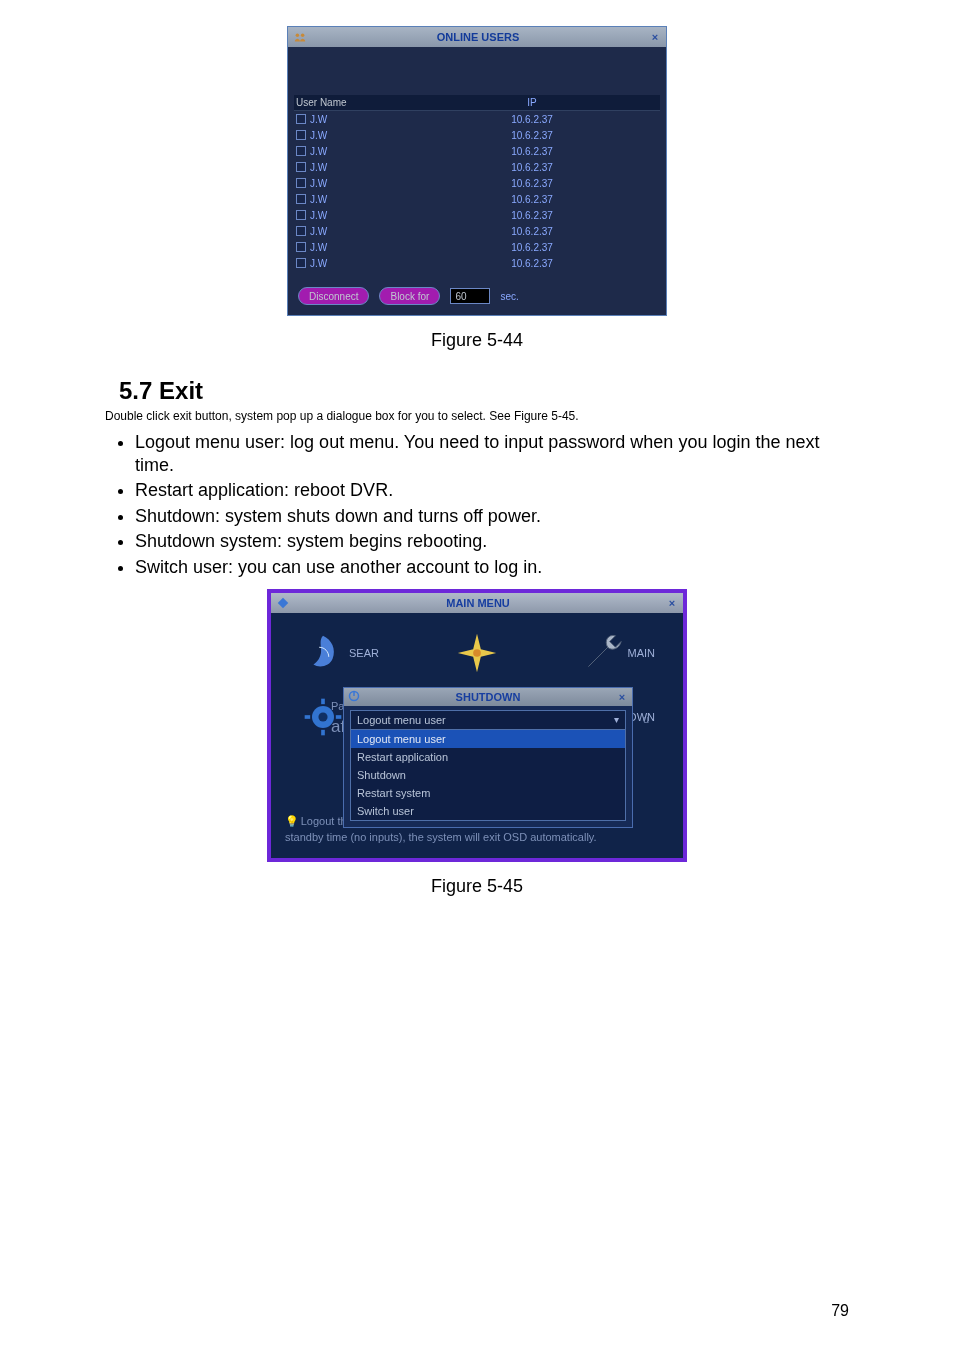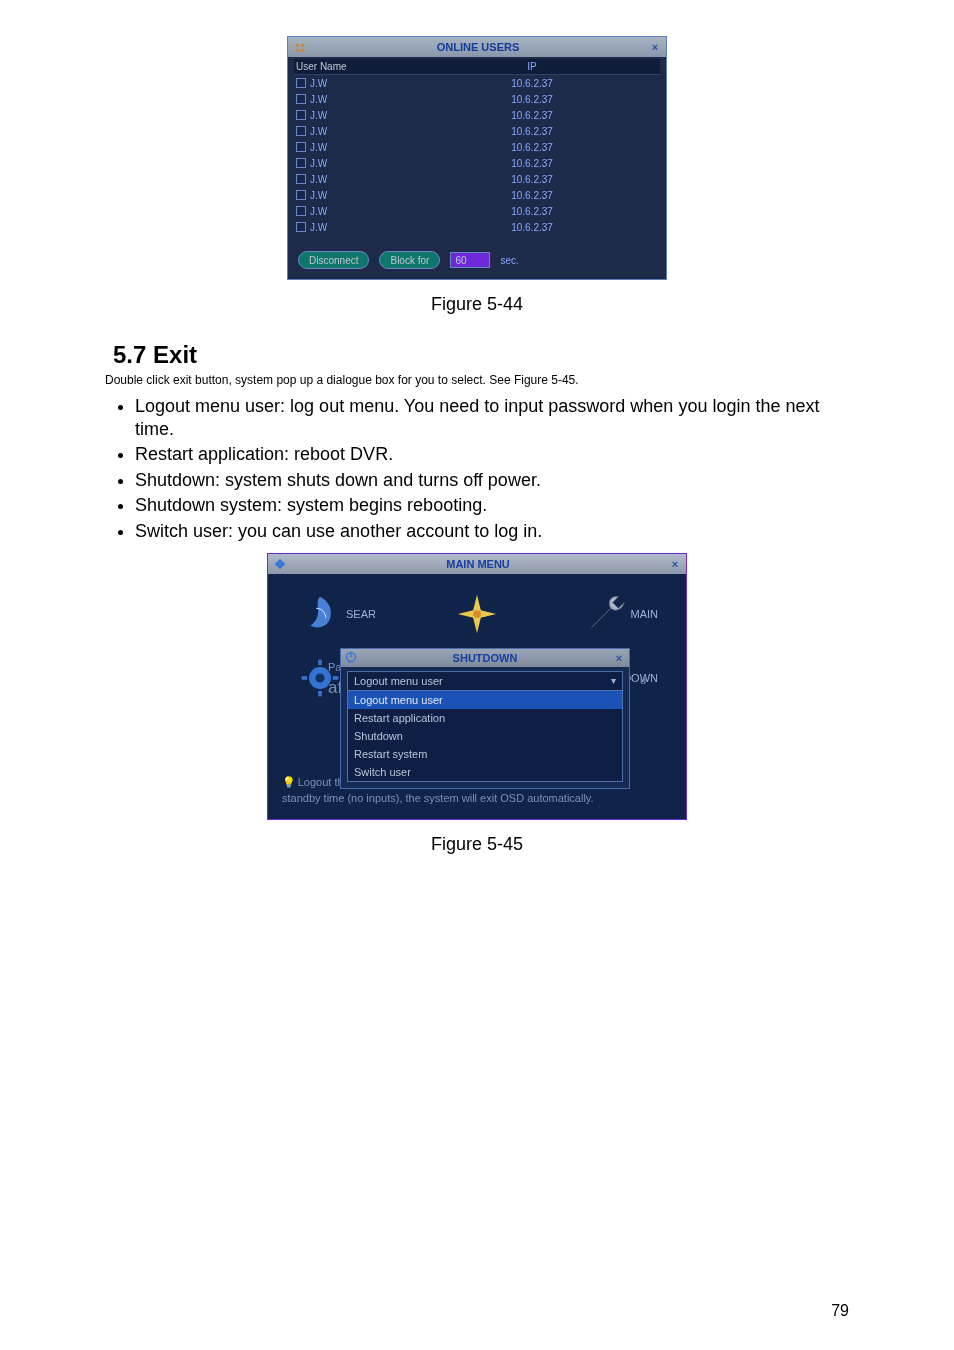--- a/index.html
+++ b/index.html
@@ -4,21 +4,21 @@
 <style>
   * { box-sizing: border-box; }
   body {
     font-family: Arial, Helvetica, sans-serif;
     margin: 0;
     background: #fff;
     color: #000;
     width: 954px;
   }
   .page {
-    padding: 36px 105px 40px 105px;
+    padding: 26px 105px 40px 105px;
     position: relative;
     min-height: 1350px;
   }
   .page-number {
     position: absolute;
     bottom: 30px;
     right: 105px;
     font-size: 16px;
   }
 
@@ -51,67 +51,68 @@
     display: grid;
     grid-template-columns: 110px 1fr;
     align-items: center;
     height: 16px;
   }
   .users-header {
     background:#0f1c3a;
     border-bottom:1px solid #304060;
     color:#c0c7d0;
     padding:0 2px;
+    margin-top:46px;
   }
   .users-header .ip-col { text-align:center; }
   .users-row { color:#8aa9ff; }
   .users-row .name-col { display:flex; align-items:center; gap:4px; padding-left:2px; }
   .chk { width:10px; height:10px; border:1px solid #6b87c5; background:#17254a; display:inline-block; }
   .ip-col { text-align:center; color:#8aa9ff; }
   .panel-actions {
     display:flex;
     align-items:center;
     gap:10px;
     padding:8px 10px 10px 10px;
   }
   .dvr-button {
-    background:#0f766e;
+    background:#a21caf;
     border:1px solid #6b87c5;
     color:#c0c7d0;
     font-size:10px;
     height:18px;
     padding:0 10px;
     border-radius:9px;
     cursor:pointer;
   }
   .dvr-input {
-    background:#6d28d9;
+    background:#000000;
     border:1px solid #6b87c5;
     color:#c0c7d0;
     font-size:10px;
     height:16px;
     width:40px;
     padding:0 4px;
   }
   .sec-label { color:#8aa9ff; font-size:10px; }
 
   .fig-caption { text-align:center; font-size:18px; margin:14px 0 26px 0; }
 
   
-  h2.section-head { font-size:24px; font-weight:bold; margin:16px 0 4px 8px; }
+  h2.section-head { font-size:24px; font-weight:bold; margin:16px 0 4px 14px; }
   p.body-text { font-size:12px; margin:4px 0 6px 0; line-height:1.3; }
   ul.bullets { list-style:disc; padding-left:30px; margin:4px 0 10px 0; }
   ul.bullets li { font-size:18px; margin:2px 0; line-height:1.3; }
 
   
   .mainmenu-panel {
     width: 420px;
     margin: 2px auto 6px auto;
     background:#102349;
-    border:1px solid #6d28d9;
+    border:4px solid #6d28d9;
     font-size:11px;
     color:#b8c4d8;
     position:relative;
   }
   .mm-titlebar {
     height:20px;
     background:linear-gradient(#b0bac9,#8d98aa);
     display:flex; align-items:center; padding:0 4px;
     color:#173ea0; font-weight:bold;
   }

